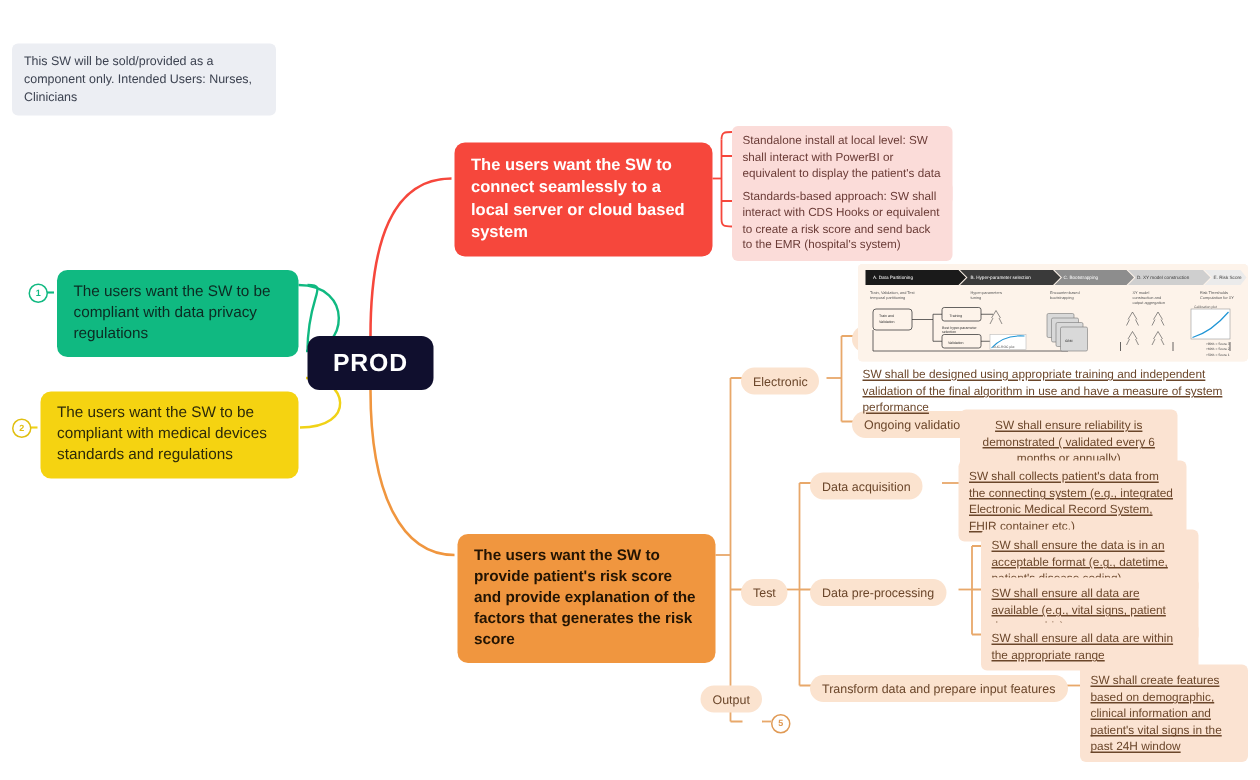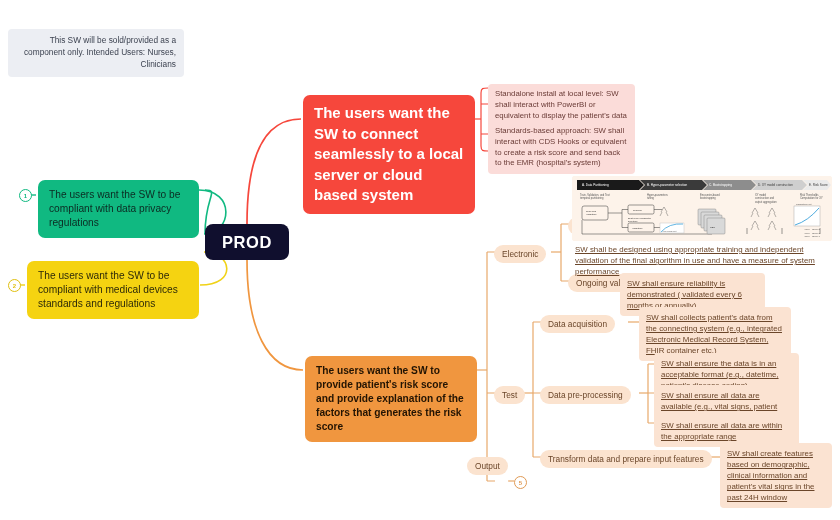--- a/index.html
+++ b/index.html
@@ -10,36 +10,36 @@
   }
   #canvas{position:absolute;inset:0;width:840px;height:520px;}
   svg.links{position:absolute;left:0;top:0;width:840px;height:520px;pointer-events:none;}
 
   .node{position:absolute;box-sizing:border-box;}
 
   
   .note{
     left:8px;top:29px;width:176px;
     background:#eceef3;color:#3c4250;border-radius:4px;
-    padding:6px 8px 7px 8px;font-size:8.3px;line-height:1.42;text-align:right;
+    padding:6px 8px 7px 8px;font-size:8.3px;line-height:1.42;
   }
 
   
   .central{
     left:205px;top:224px;width:84px;height:36px;
     background:#100f2e;border-radius:8px;
     display:flex;align-items:center;justify-content:center;
     color:#ffffff;font-size:16.5px;font-weight:700;letter-spacing:.6px;
   }
 
   
   .l1{border-radius:7px;padding:8px 11px;line-height:1.37;}
   .l1.green{left:38px;top:180px;width:161px;background:#10b981;color:#0c2a22;font-size:10.2px;}
   .l1.yellow{left:27px;top:261px;width:172px;background:#f5d311;color:#2d2a09;font-size:10.2px;}
-  .l1.red{left:303px;top:95px;width:172px;background:#f6473c;color:#ffffff;font-size:15px;font-weight:700;}
+  .l1.red{left:303px;top:95px;width:172px;background:#f6473c;color:#ffffff;font-size:11px;font-weight:700;}
   .l1.orange{left:305px;top:336px;width:172px;background:#f0963f;color:#231403;font-size:10.2px;font-weight:700;margin-top:20px;}
 
   
   .chip-red{
     background:#fbdcd9;color:#6a3b36;border-radius:4px;
     padding:5px 7px;font-size:7.8px;line-height:1.38;
   }
   
   .chip-or{
     background:#fbe3cf;color:#6b462a;border-radius:9px;
@@ -221,21 +221,21 @@
       <g font-family="Liberation Sans, sans-serif" font-size="2.2" fill="#444">
         <text x="232" y="54">&gt;80% = Score 3</text>
         <text x="232" y="57.5">&gt;60% = Score 2</text>
         <text x="232" y="61">&gt;50% = Score 1</text>
       </g>
     </svg>
   </div>
 
   <div class="node leaf-or" style="left:573px;top:244px;width:257px;background:transparent;padding:0 2px;">SW shall be designed using appropriate training and independent validation of the final algorithm in use and have a measure of system performance</div>
 
-  <div class="node leaf-or" style="left:620px;top:273px;width:145px;">SW shall ensure reliability is demonstrated ( validated every 6 months or annually)</div>
+  <div class="node leaf-or" style="left:640px;top:273px;width:145px;text-align:center;">SW shall ensure reliability is demonstrated ( validated every 6 months or annually)</div>
 
   <div class="node chip-or" style="left:540px;top:315px;">Data acquisition</div>
   <div class="node chip-or" style="left:540px;top:386px;">Data pre-processing</div>
   <div class="node chip-or" style="left:540px;top:450px;">Transform data and prepare input features</div>
 
   <div class="node leaf-or" style="left:639px;top:307px;width:152px;">SW shall collects patient's data from the connecting system (e.g., integrated Electronic Medical Record System, FHIR container etc.)</div>
 
   <div class="node leaf-or" style="left:654px;top:353px;width:145px;">SW shall ensure the data is in an acceptable format (e.g., datetime, patient's disease coding)</div>
   <div class="node leaf-or" style="left:654px;top:385px;width:145px;">SW shall ensure all data are available (e.g., vital signs, patient demographic)</div>
   <div class="node leaf-or" style="left:654px;top:415px;width:145px;">SW shall ensure all data are within the appropriate range</div>

